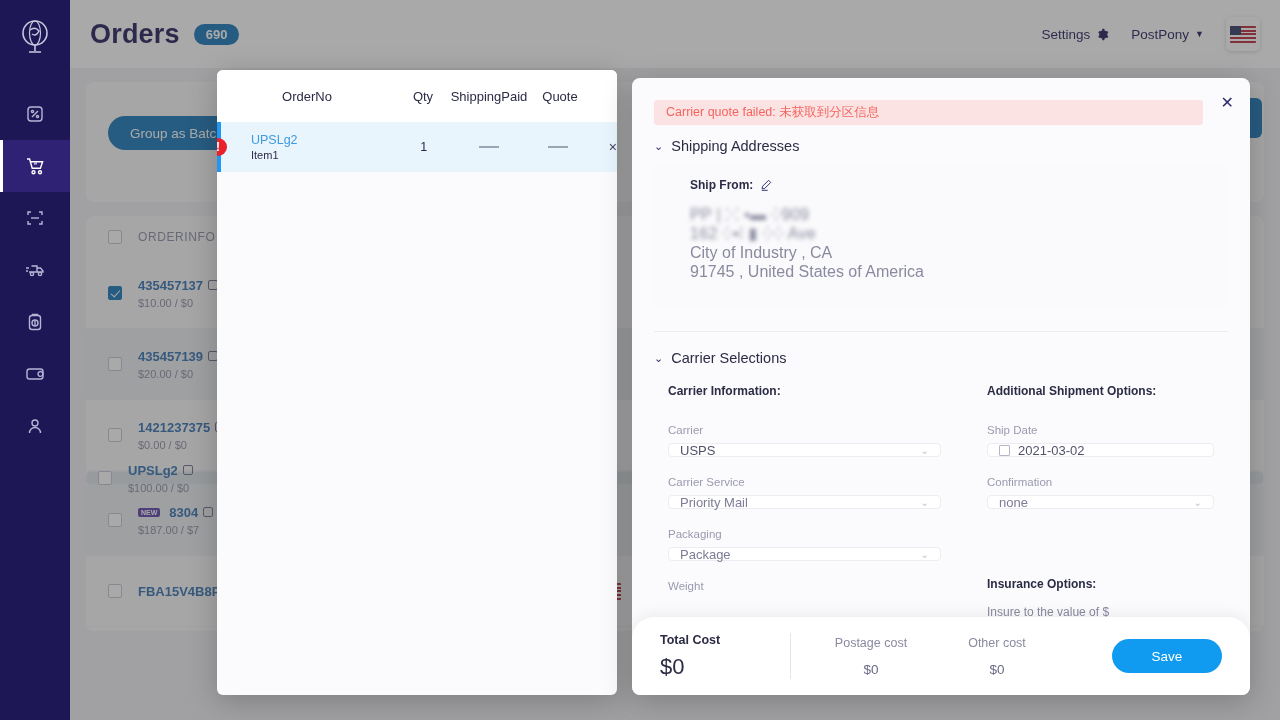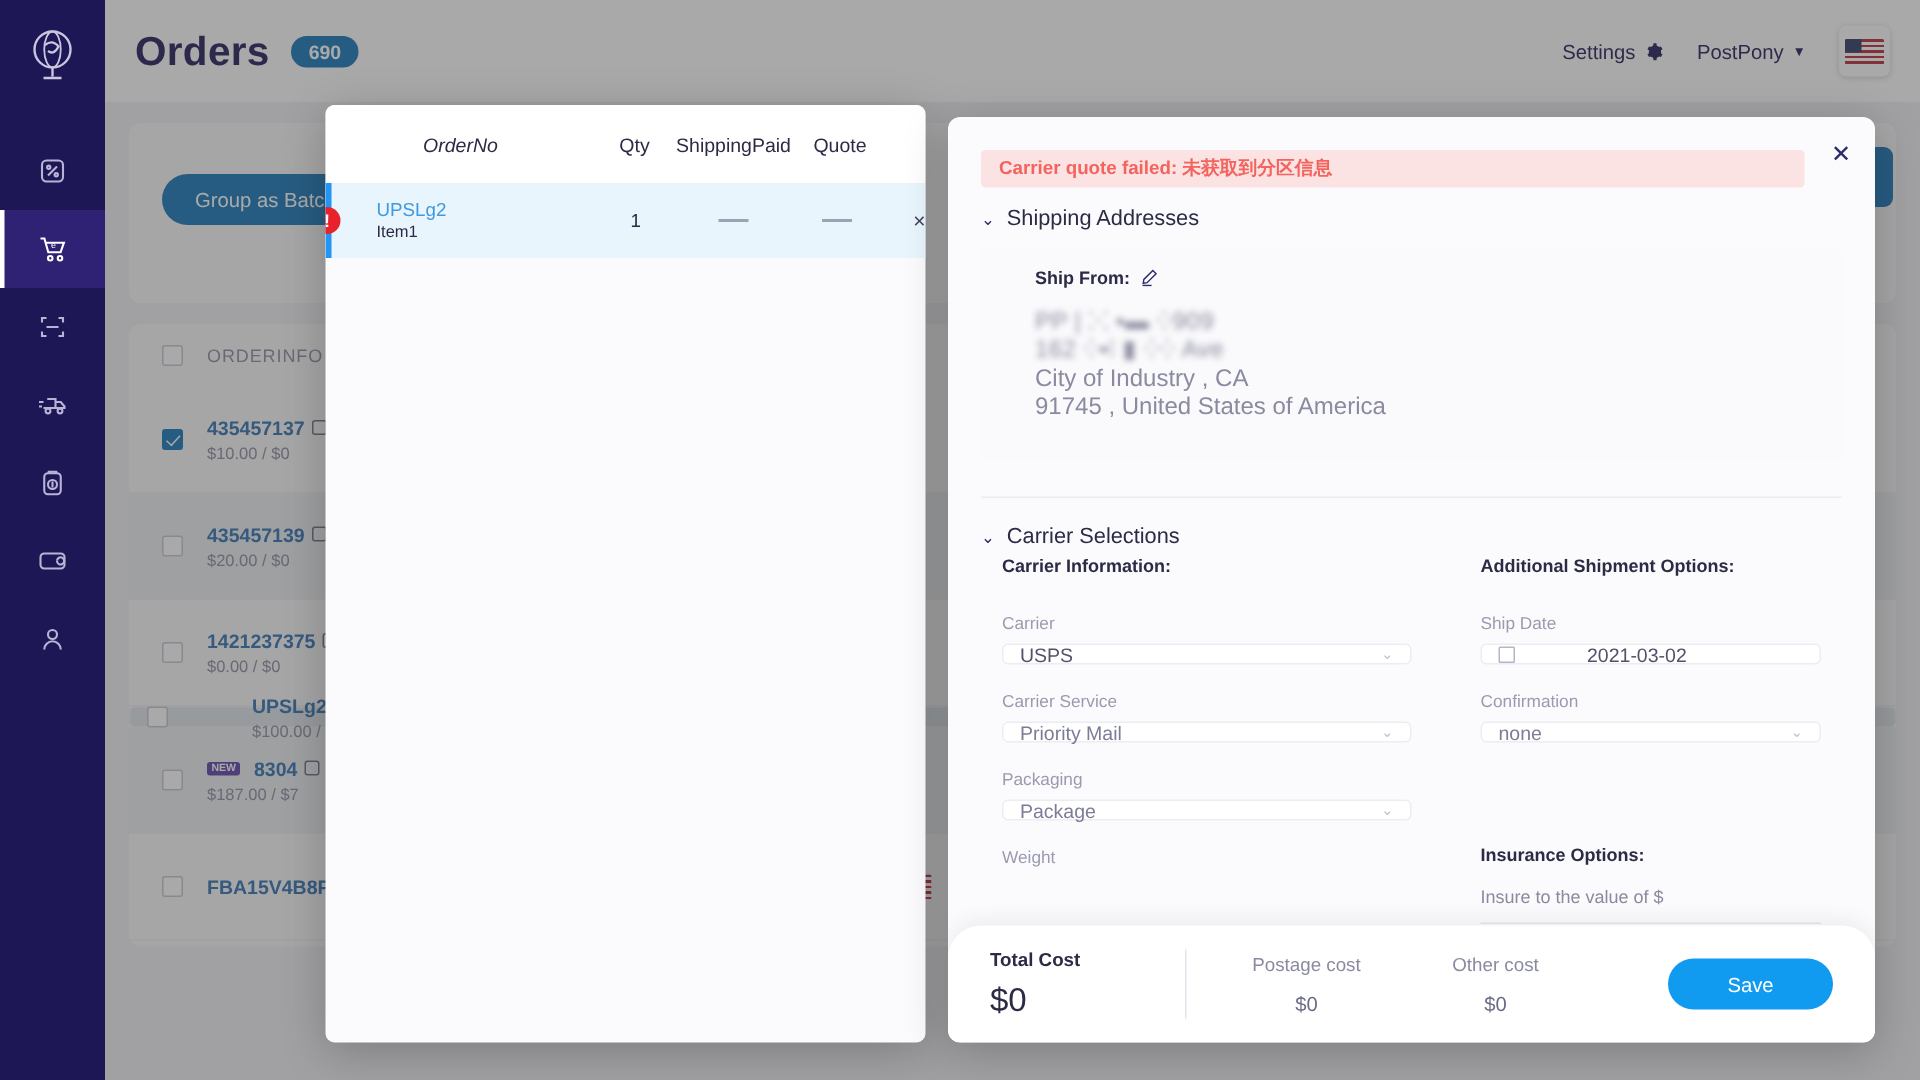--- a/index.html
+++ b/index.html
@@ -99,21 +99,21 @@
     background: rgba(64,64,64,0.45); z-index: 20; }
 
   
   .modal-left {
     position: absolute; left: 217px; top: 70px; width: 400px; height: 625px;
     background: #fbfbfd; border-radius: 6px; z-index: 30;
     box-shadow: 0 6px 30px rgba(0,0,0,.22); overflow: hidden;
   }
   .ml-head { height: 52px; background: #ffffff; display: flex; align-items: center;
     font-size: 13px; color: #2b2b45; }
-  .ml-head .h-order { width: 180px; text-align: center; font-style: italic; }
+  .ml-head .h-order { width: 180px; text-align: center; }
   .ml-head .h-qty { width: 52px; text-align: center; }
   .ml-head .h-ship { width: 80px; text-align: center; }
   .ml-head .h-quote { width: 62px; text-align: center; }
   .ml-row { height: 50px; background: #e9f5fd; display: flex; align-items: center;
     position: relative; border-left: 4px solid #2196f3; }
   .ml-badge { position: absolute; left: -12px; top: 50%; transform: translateY(-50%);
     width: 18px; height: 18px; border-radius: 50%; background: #e8212b; color: #fff;
     font-size: 12px; font-weight: bold; display: flex; align-items: center; justify-content: center; }
   .ml-order { width: 180px; padding-left: 30px; }
   .ml-order .t1 { font-size: 12.5px; color: #3f9ae0; }
@@ -128,43 +128,43 @@
   .modal-right {
     position: absolute; left: 632px; top: 78px; width: 618px; height: 617px;
     background: #fbfbfd; border-radius: 8px; z-index: 30;
     box-shadow: 0 6px 30px rgba(0,0,0,.22); overflow: hidden;
   }
   .mr-close { position: absolute; right: 16px; top: 15px; font-size: 16px;
     color: #2b2b6e; cursor: pointer; z-index: 3; }
   .mr-scroll { position: absolute; inset: 0; overflow: hidden; }
   .err-banner { margin: 22px 47px 0 22px; background: #fbe3e3; border-radius: 3px;
     height: 25px; display: flex; align-items: center; padding: 0 12px;
-    font-size: 12.5px; color: #f4645f; font-weight: bold; }
+    font-size: 12.5px; color: #f4645f; }
   .sec-title { display: flex; align-items: center; gap: 8px; font-size: 14.5px;
     color: #2b2b45; padding: 13px 22px 0 22px; }
   .chev { color: #2b2b6e; font-size: 11px; }
   .sec-card { margin: 10px 22px 0 22px; background: #fafafc; border-radius: 4px;
     padding: 14px 36px 26px 36px; }
   .addr-grid { display: flex; }
   .addr-col { width: 50%; }
   .addr-lbl { font-size: 12px; font-weight: bold; color: #2b2b45;
     display: flex; align-items: center; gap: 7px; margin-bottom: 13px; }
   .pen { color: #2b2b6e; }
   .addr-line { font-size: 16px; color: #8a8aa0; line-height: 19px; }
   .redact { filter: blur(2.1px); letter-spacing: .3px; }
   .divider { height: 1px; background: #ececf2; margin: 24px 22px 0 22px; }
 
-  .cs-wrap { padding: 0 36px; margin-top: 4px; display: flex; }
+  .cs-wrap { padding: 0 36px; margin-top: 18px; display: flex; }
   .cs-col { width: 50%; }
   .cs-col.right { padding-left: 46px; }
   .cs-h { font-size: 12px; font-weight: bold; color: #2b2b45; margin-bottom: 26px; }
   .fld { margin-bottom: 19px; }
   .fld-lbl { font-size: 11.5px; color: #9a9ab0; margin-bottom: 7px; }
   .sel { height: 14px; border: 1px solid #ecedf2; border-radius: 4px; background: #fff;
-    display: flex; align-items: center; padding: 0 11px; font-size: 13px; color: #7c7c96; gap: 40px; }
+    display: flex; align-items: center; padding: 0 11px; font-size: 13px; color: #7c7c96; }
   .sel .caret { margin-left: auto; color: #c0c0d0; font-size: 10px; }
   .sel .calic { width:11px; height:11px; border:1.2px solid #b6b6c8; border-radius:1px;
     margin-right:8px; flex:0 0 auto;}
   .sel.val { color: #52526b; }
   .ins-h { font-size: 12px; font-weight: bold; color: #2b2b45; margin: 68px 0 14px 0; }
   .ins-lbl { font-size: 12px; color: #8a8aa0; }
   .ins-line { height: 1px; background: #e6e6ee; margin-top: 10px; }
 
   .mr-footer { position: absolute; left: 0; right: 0; bottom: 0; height: 78px;
     background: #fff; border-radius: 22px 22px 8px 8px; display: flex; align-items: center;

